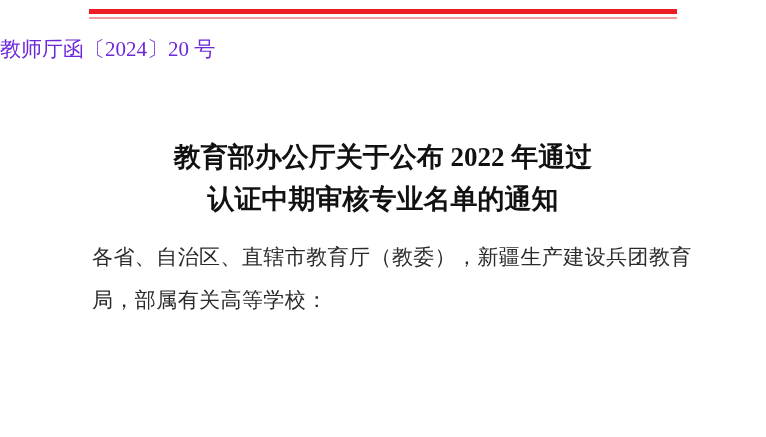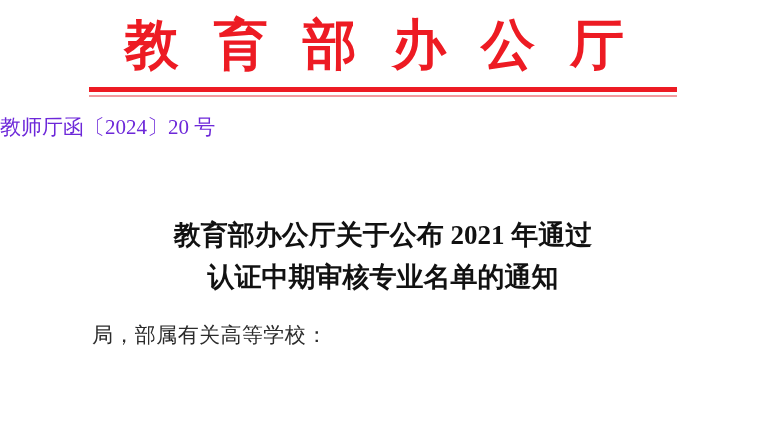--- a/index.html
+++ b/index.html
@@ -73,31 +73,31 @@
     line-height: 43px;
     letter-spacing: 0.02em;
     white-space: nowrap;
   }
 </style>
 </head>
 <body>
 
 <div class="page">
 
-  <div class="letterhead-title">教育部办公厅</div>
 
   <div class="rule-wrap">
     <div class="rule-thick"></div>
     <div class="rule-thin"></div>
   </div>
 
   <div class="doc-number">教师厅函〔2024〕20 号</div>
 
   <div class="notice-title">
-    <div class="title-line">教育部办公厅关于公布 2021 年通过</div>
+    <div class="title-line">教育部办公厅关于公布 2022 年通过</div>
     <div class="title-line">认证中期审核专业名单的通知</div>
   </div>
 
   <div class="salutation">
+    <div class="body-line">各省、自治区、直辖市教育厅（教委），新疆生产建设兵团教育</div>
     <div class="body-line">局，部属有关高等学校：</div>
   </div>
 
 </div>
 
 </body></html>

